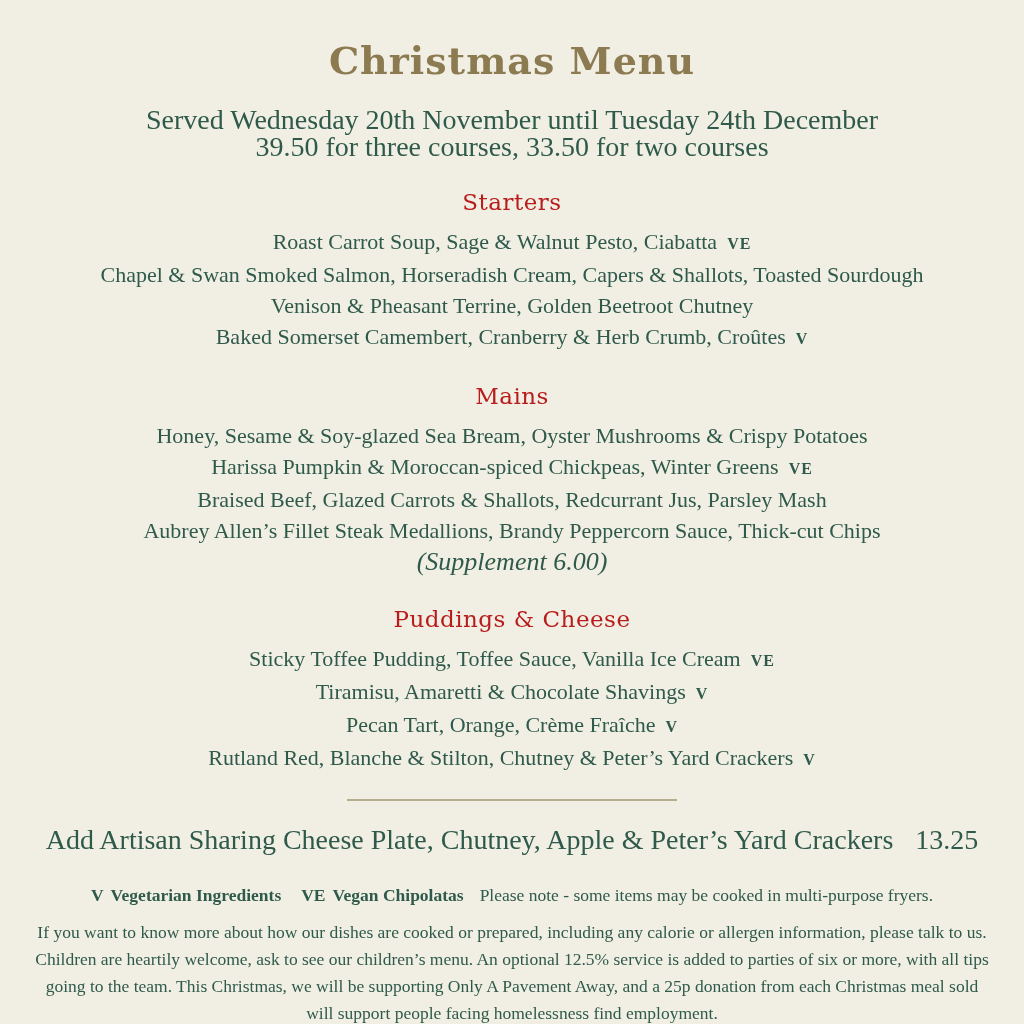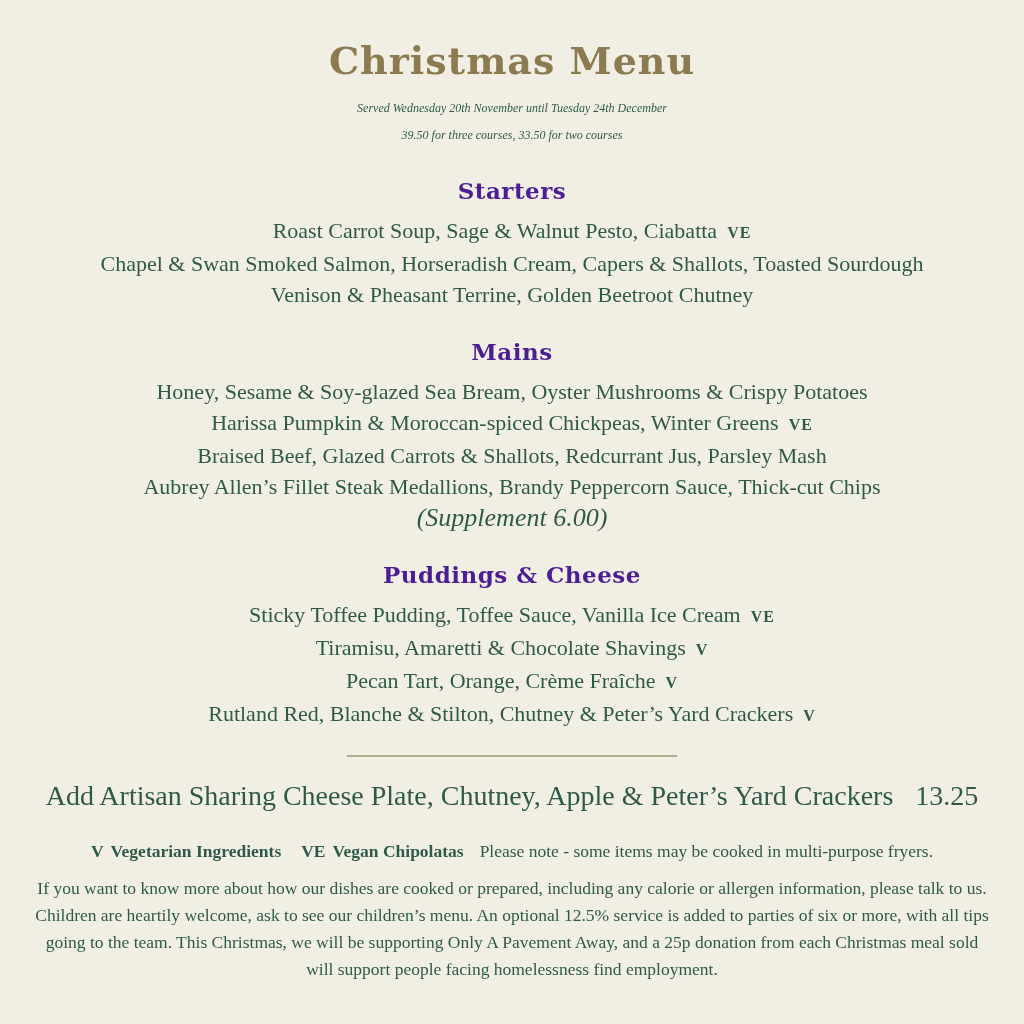--- a/index.html
+++ b/index.html
@@ -18,31 +18,30 @@
   }
   .title {
     font-family: "DejaVu Serif", serif;
     font-weight: bold;
     font-size: 38px;
     line-height: 46px;
     color: #8c7a51;
     letter-spacing: 1px;
   }
   .subtitle {
-    font-style: italic;
-    font-size: 12px;
+    font-size: 28px;
     line-height: 27px;
-    margin-top: 11px;
+    margin-top: 22px;
   }
   .section-heading {
     font-family: "DejaVu Serif", serif;
-    font-weight: bold;
+    font-weight: normal;
     font-size: 23px;
     line-height: 30px;
-    color: #4c1d95;
+    color: #b91c1c;
     letter-spacing: 0.5px;
     margin-top: 27px;
     margin-bottom: 9px;
   }
   .item {
     font-size: 22px;
     line-height: 31px;
   }
   .diet {
     font-weight: bold;
@@ -93,20 +92,21 @@
   <div class="subtitle">
     <div>Served Wednesday 20th November until Tuesday 24th December</div>
     <div>39.50 for three courses, 33.50 for two courses</div>
   </div>
 
   <h2 class="section-heading">Starters</h2>
   <div>
     <p class="item"><span>Roast Carrot Soup, Sage &amp; Walnut Pesto, Ciabatta</span><span class="diet">VE</span></p>
     <p class="item"><span>Chapel &amp; Swan Smoked Salmon, Horseradish Cream, Capers &amp; Shallots, Toasted Sourdough</span></p>
     <p class="item"><span>Venison &amp; Pheasant Terrine, Golden Beetroot Chutney</span></p>
+    <p class="item"><span>Baked Somerset Camembert, Cranberry &amp; Herb Crumb, Croûtes</span><span class="diet">V</span></p>
   </div>
 
   <h2 class="section-heading">Mains</h2>
   <div>
     <p class="item"><span>Honey, Sesame &amp; Soy-glazed Sea Bream, Oyster Mushrooms &amp; Crispy Potatoes</span></p>
     <p class="item"><span>Harissa Pumpkin &amp; Moroccan-spiced Chickpeas, Winter Greens</span><span class="diet">VE</span></p>
     <p class="item"><span>Braised Beef, Glazed Carrots &amp; Shallots, Redcurrant Jus, Parsley Mash</span></p>
     <p class="item"><span>Aubrey Allen’s Fillet Steak Medallions, Brandy Peppercorn Sauce, Thick-cut Chips</span></p>
     <p class="supplement">(Supplement  6.00)</p>
   </div>

